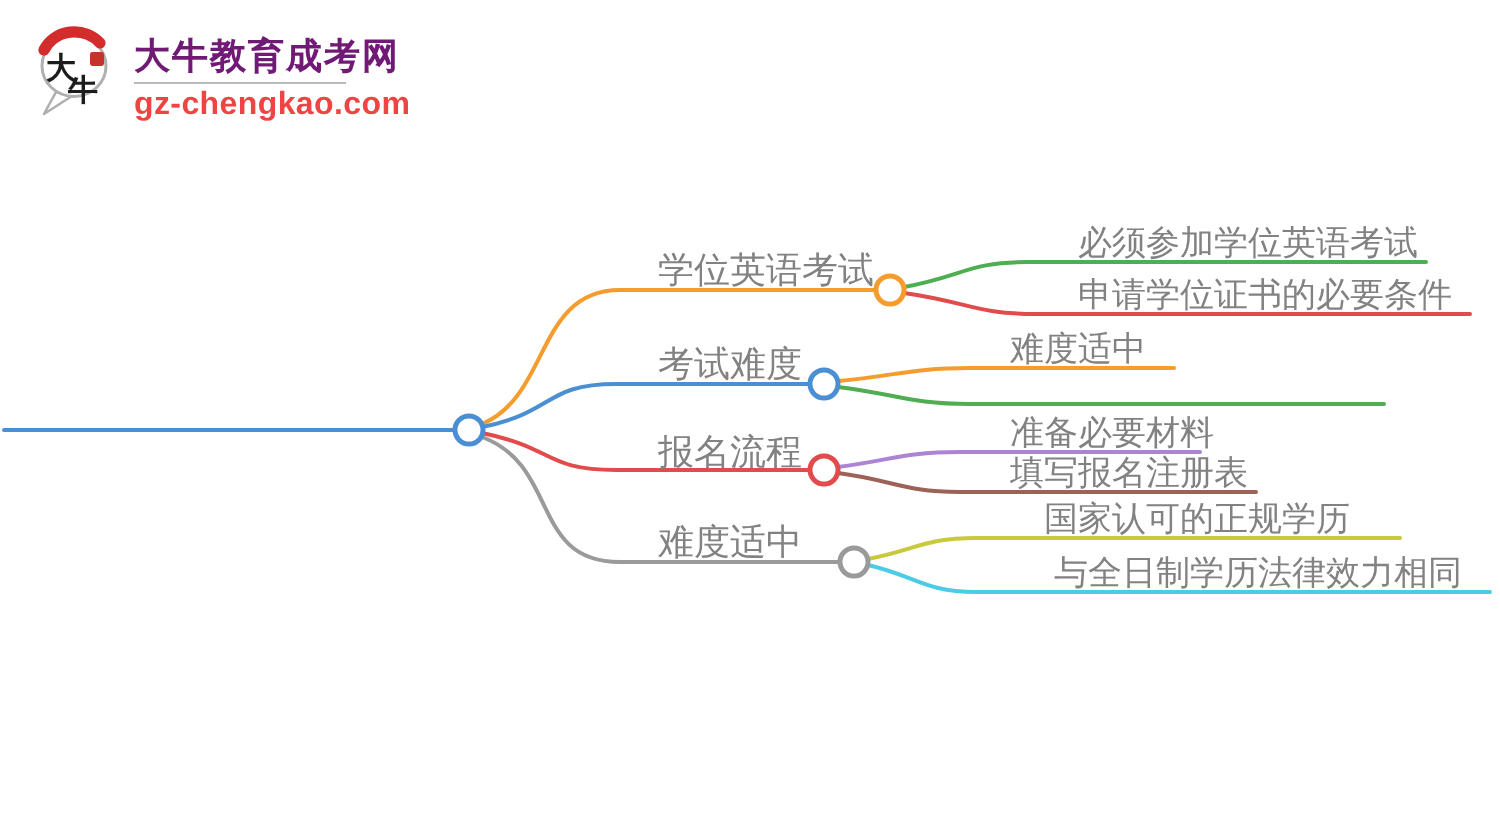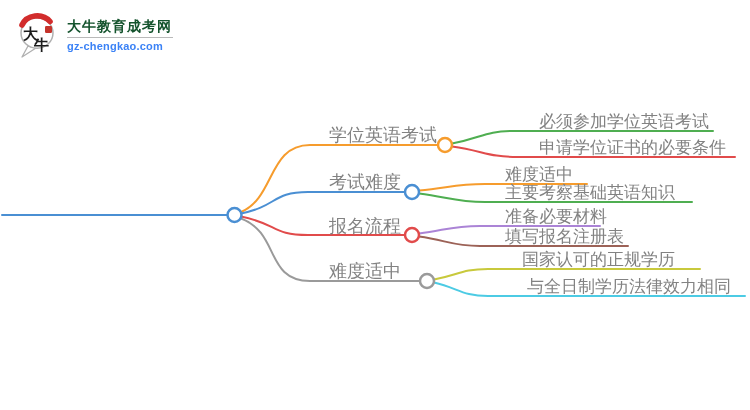--- a/index.html
+++ b/index.html
@@ -4,23 +4,23 @@
 <style>
   html,body{margin:0;padding:0;background:#ffffff;}
   .stage{
     position:relative;width:750px;height:410px;background:#ffffff;overflow:hidden;
     font-family:"Liberation Sans","DejaVu Sans",sans-serif;
   }
   
   .logo{position:absolute;left:18px;top:10px;display:flex;align-items:flex-start;}
   .logo-icon{width:44px;height:50px;}
   .logo-text{margin-left:5px;padding-top:9px;}
-  .logo-title{font-size:14px;font-weight:bold;color:#14532d;letter-spacing:1px;line-height:1;white-space:nowrap;}
+  .logo-title{font-size:18px;font-weight:bold;color:#701a75;letter-spacing:1px;line-height:1;white-space:nowrap;}
   .logo-divider{width:106px;height:1px;background:#b9b9b9;margin:4px 0 3px 0;}
-  .logo-domain{font-size:11px;font-weight:bold;color:#3b82f6;line-height:1;white-space:nowrap;letter-spacing:.2px;}
+  .logo-domain{font-size:16px;font-weight:bold;color:#ef4444;line-height:1;white-space:nowrap;letter-spacing:.2px;}
   
   .map-svg{position:absolute;left:0;top:0;}
   .node-label{
     position:absolute;white-space:nowrap;line-height:1;color:#828282;
     font-size:17px;cursor:default;
   }
   .root-label,.branch-label{font-size:18px;}
 </style>
 </head>
 <body>
@@ -80,21 +80,20 @@
     </g>
   </svg>
 
 
   <div class="node-label branch-label" style="left:329px;top:126px;">学位英语考试</div>
   <div class="node-label" style="left:539px;top:113px;">必须参加学位英语考试</div>
   <div class="node-label branch-label" style="left:329px;top:173px;">考试难度</div>
 
   <div class="node-label" style="left:539px;top:139px;">申请学位证书的必要条件</div>
   <div class="node-label" style="left:505px;top:166px;">难度适中</div>
-  <div class="node-label" style="left:505px;top:184px;">主要考察基础英语知识</div>
 
   <div class="node-label branch-label" style="left:329px;top:217px;">报名流程</div>
   <div class="node-label" style="left:505px;top:228px;">填写报名注册表</div>
   <div class="node-label" style="left:505px;top:208px;">准备必要材料</div>
 
   <div class="node-label branch-label" style="left:329px;top:262px;">难度适中</div>
   <div class="node-label" style="left:522px;top:251px;">国家认可的正规学历</div>
   <div class="node-label" style="left:527px;top:278px;">与全日制学历法律效力相同</div>
 
 </div>

